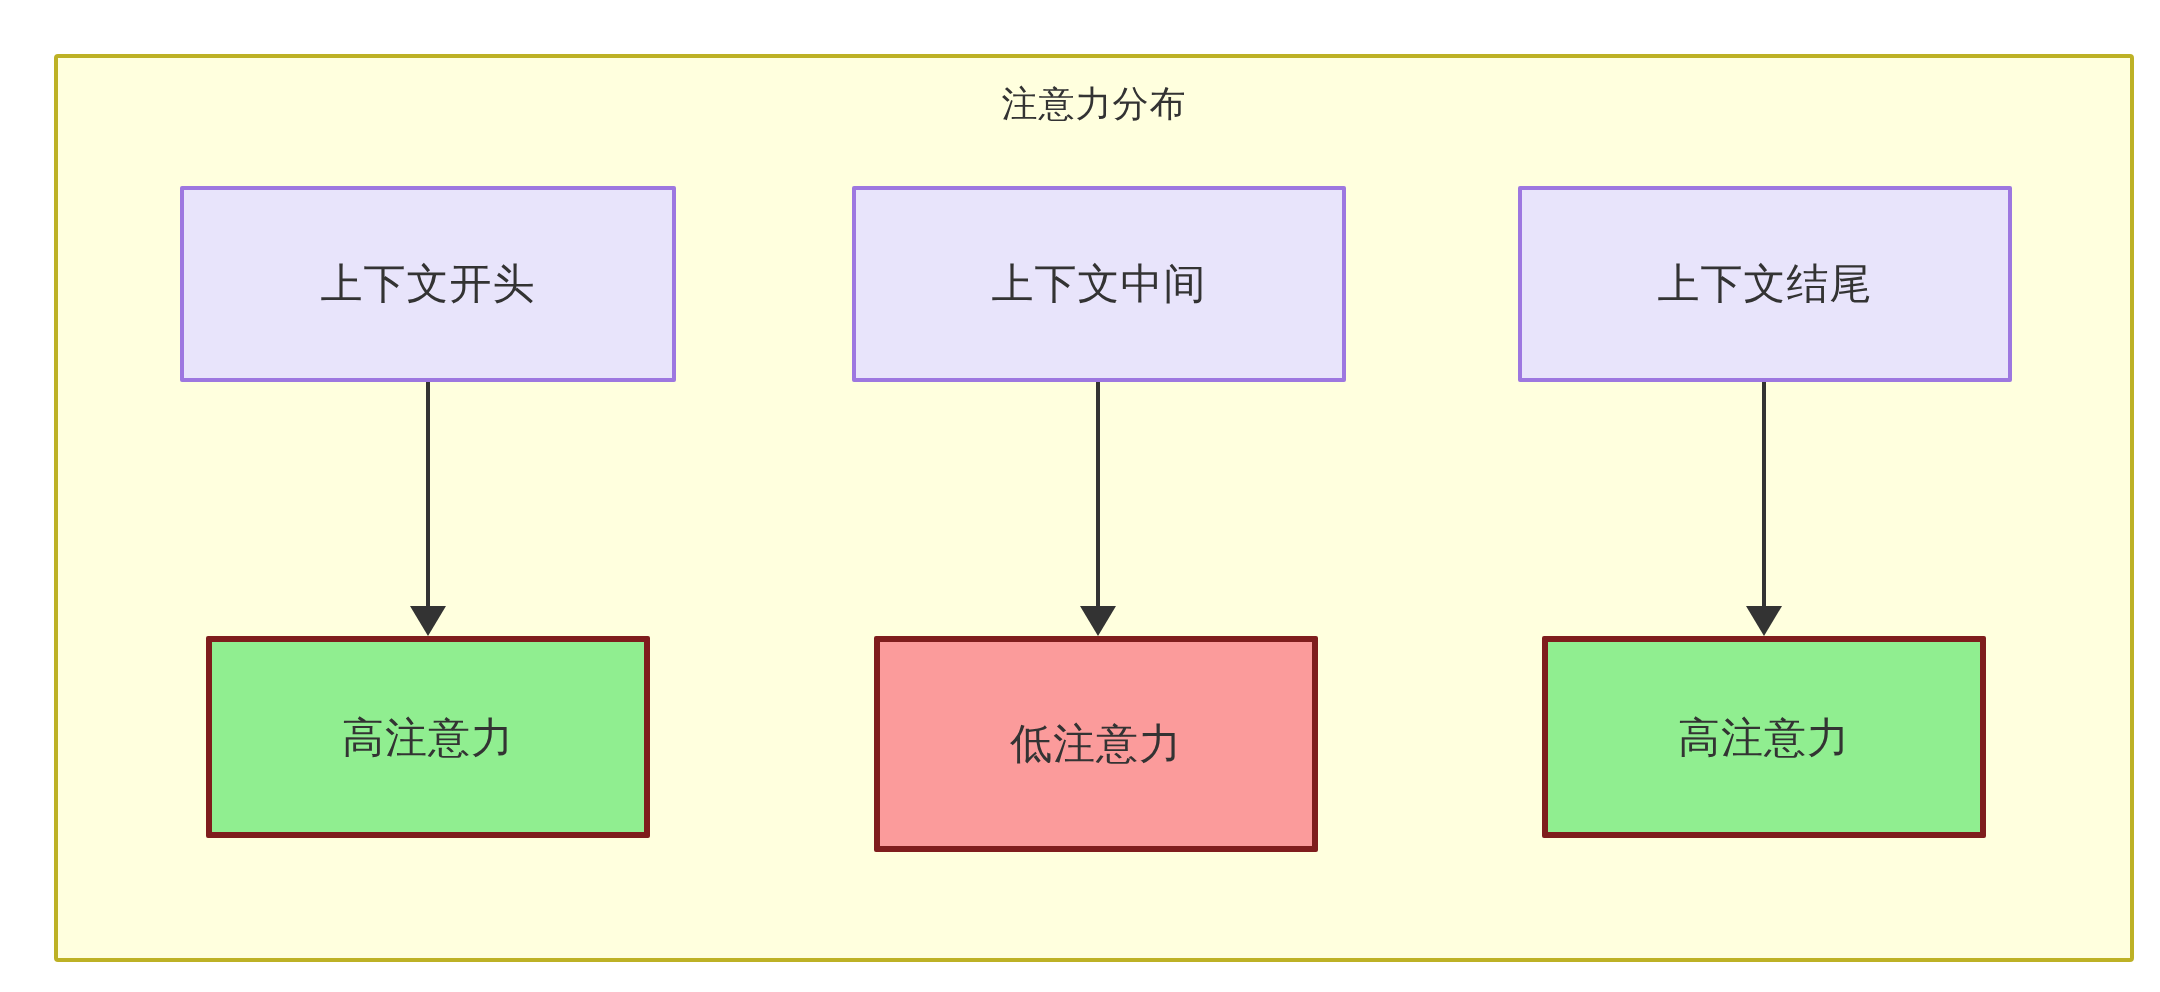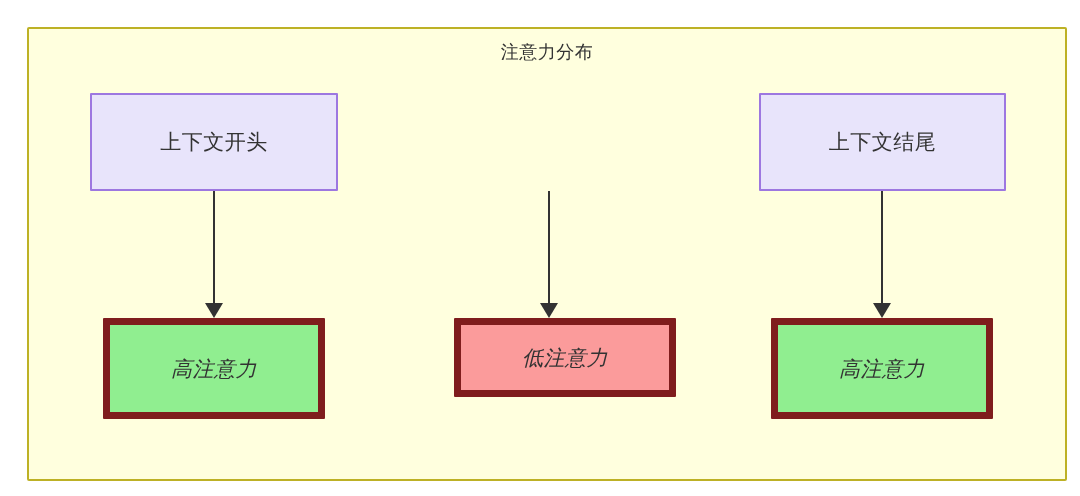--- a/index.html
+++ b/index.html
@@ -61,35 +61,34 @@
     user-select: none;
   }
 
   .node.ctx {
     background: #e8e4fb;
     border: 2px solid #9d77e0;
     border-radius: 1px;
   }
 
   .node.attn {
-    border: 7px solid #7f1d1d;
+    border: 3px solid #7f1d1d;
     border-radius: 1px;
-    font-style: italic;
   }
 
   .node.attn.high { background: #90ee90; }
   .node.attn.low  { background: #fb9b9b; }
 
   
   #ctx-start  { left: 90px;  top: 93px;  width: 248px; height: 98px; }
   #ctx-middle { left: 426px; top: 93px;  width: 247px; height: 98px; }
   #ctx-end    { left: 759px; top: 93px;  width: 247px; height: 98px; align-items: center; }
 
   #attn-start  { left: 103px; top: 318px; width: 222px; height: 101px; }
-  #attn-middle { left: 454px; top: 318px; width: 222px; height: 79px; }
+  #attn-middle { left: 437px; top: 318px; width: 222px; height: 108px; }
   #attn-end    { left: 771px; top: 318px; width: 222px; height: 101px; }
 
   
   #edges {
     position: absolute;
     left: 0;
     top: 0;
     width: 1080px;
     height: 496px;
     pointer-events: none;
@@ -110,20 +109,23 @@
 <div id="canvas">
 
   <div class="cluster">
     <div class="cluster-title">注意力分布</div>
   </div>
 
   <div class="node ctx" id="ctx-start">
     <span>上下文开头</span>
   </div>
 
+  <div class="node ctx" id="ctx-middle">
+    <span>上下文中间</span>
+  </div>
 
   <div class="node ctx" id="ctx-end">
     <span>上下文结尾</span>
   </div>
 
   <div class="node attn high" id="attn-start">
     <span>高注意力</span>
   </div>
 
   <div class="node attn low" id="attn-middle">

